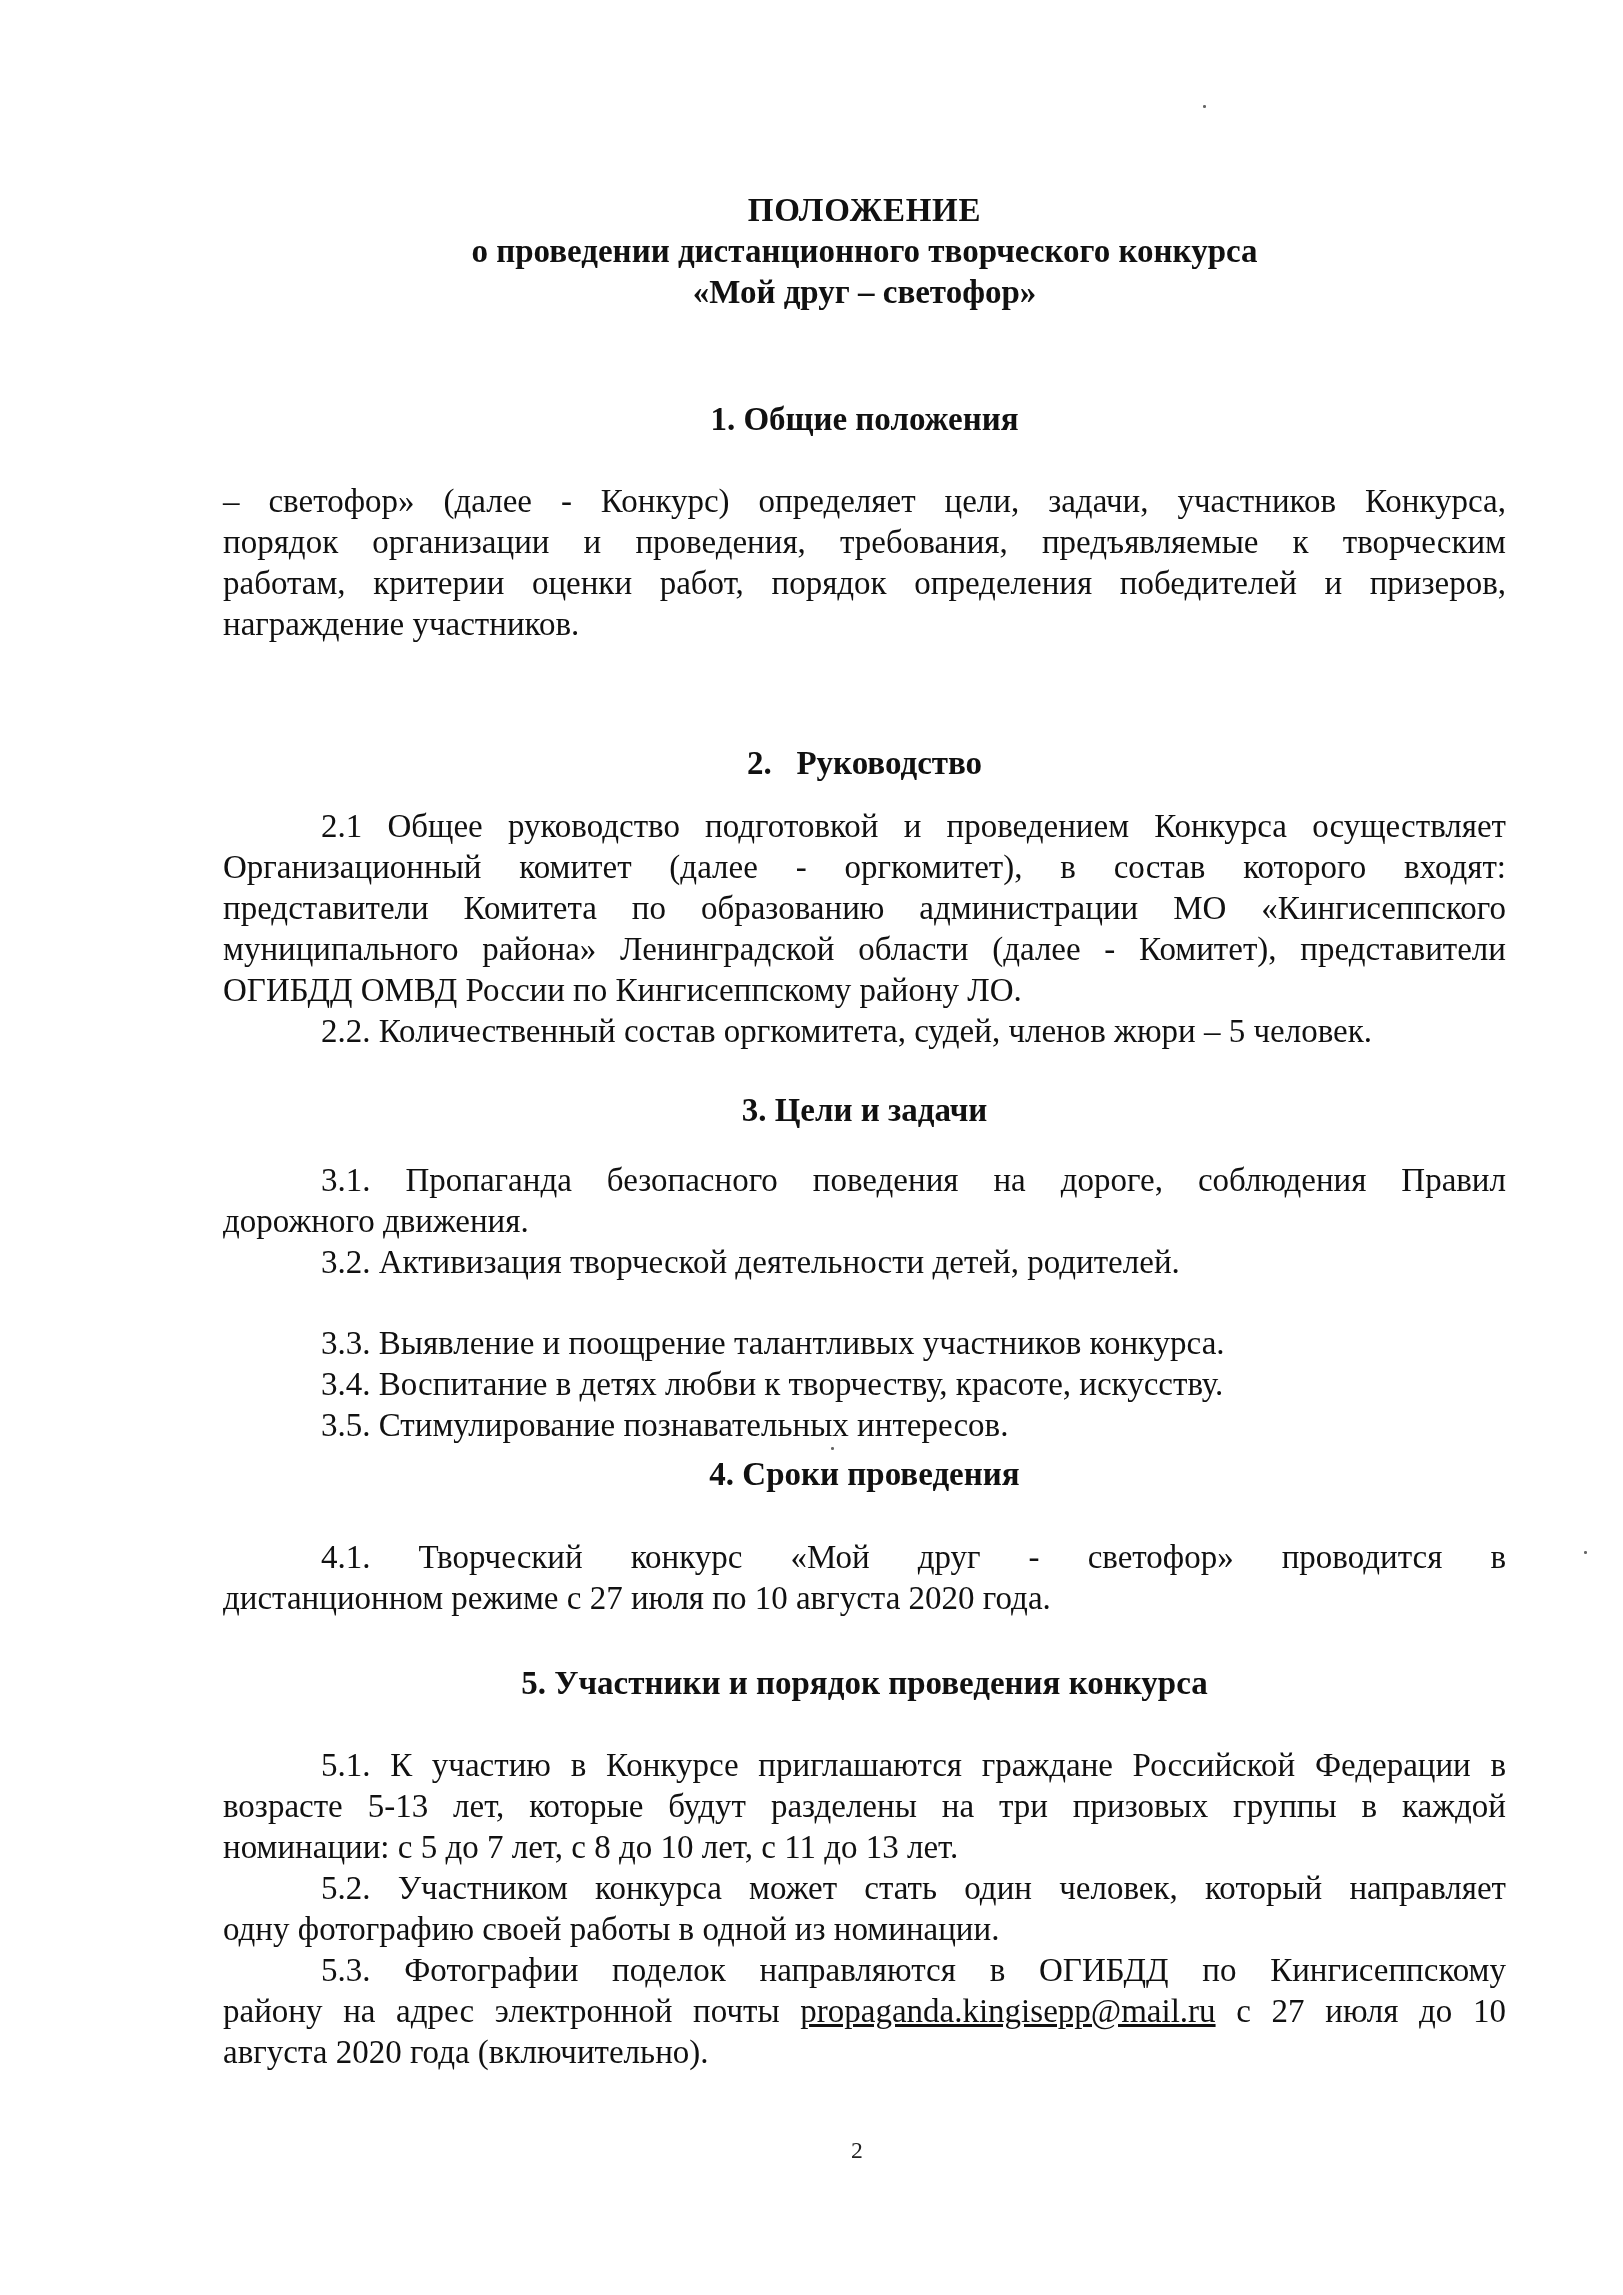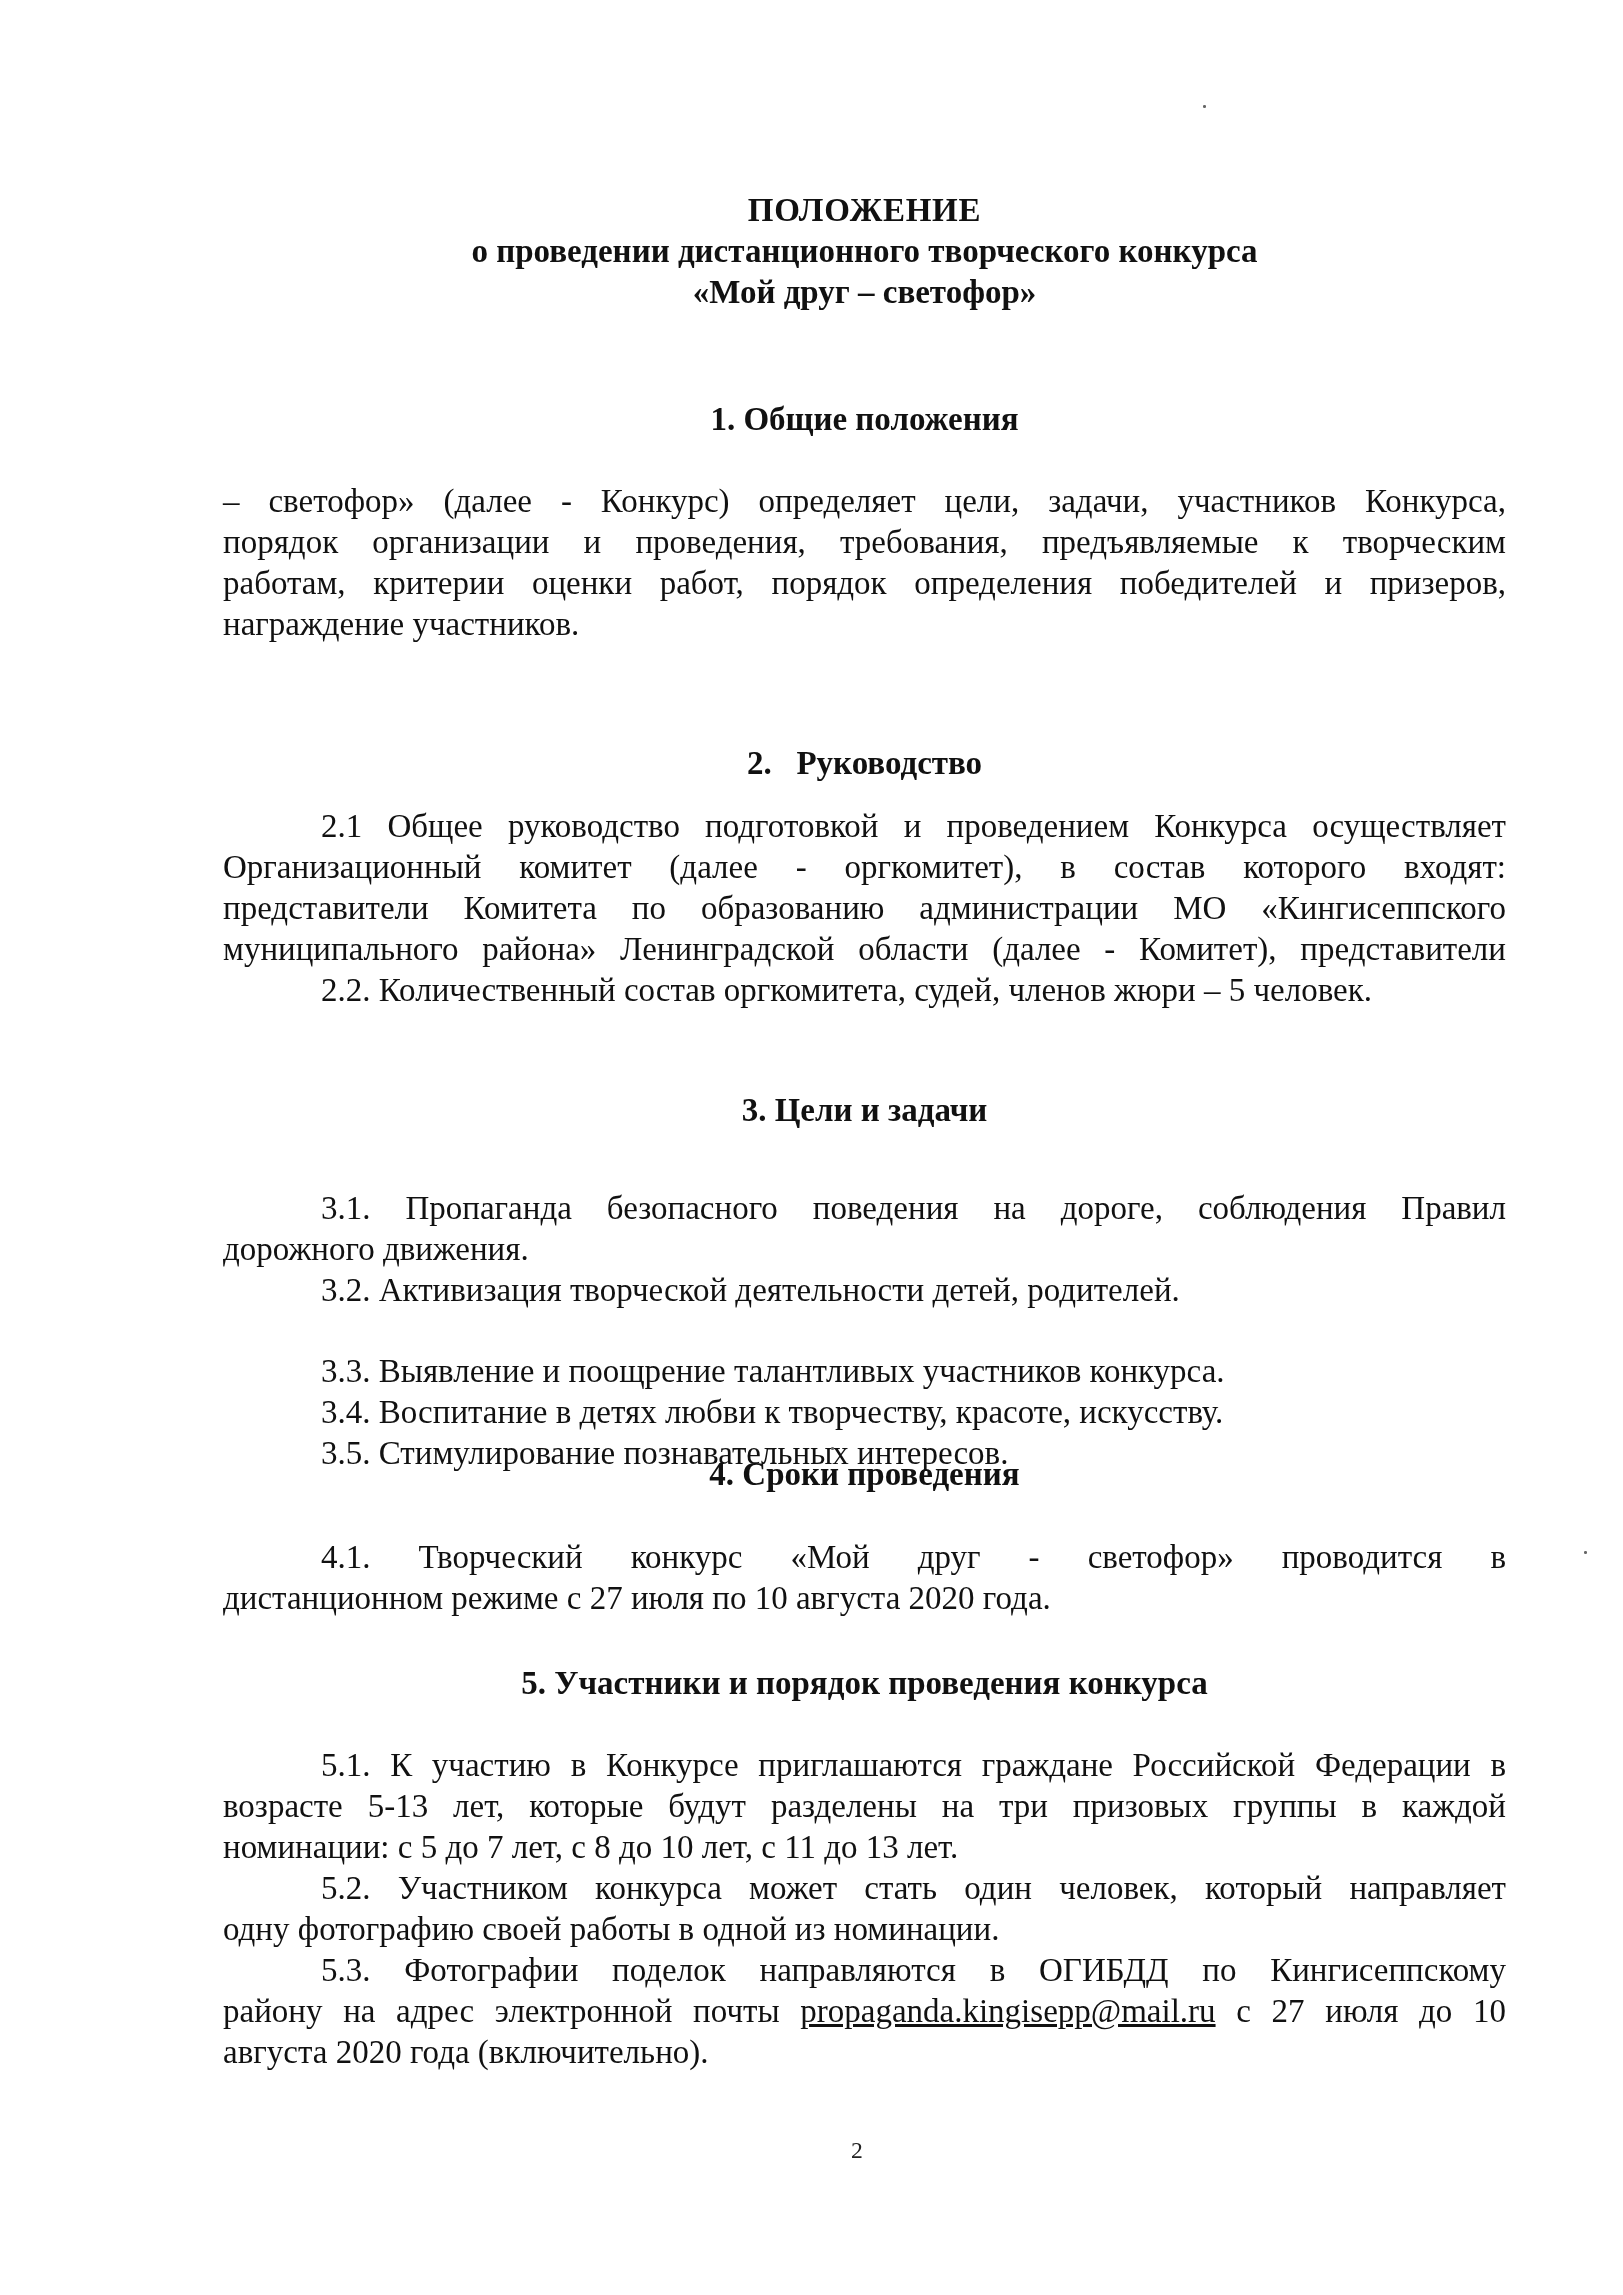--- a/index.html
+++ b/index.html
@@ -52,25 +52,26 @@
     <span class="just">работам, критерии оценки работ, порядок определения победителей и призеров,</span>
     <span class="line">награждение участников.</span>
   </div>
 
   <div class="heading" style="top:723px; white-space:pre;margin-top:20px;">2.   Руководство</div>
   <div class="para noindent" style="top:806px;">
     <span class="just" style="padding-left:98px; box-sizing:border-box;">2.1 Общее руководство подготовкой и проведением Конкурса осуществляет</span>
     <span class="just">Организационный комитет (далее - оргкомитет), в состав которого входят:</span>
     <span class="just">представители Комитета по образованию администрации МО «Кингисеппского</span>
     <span class="just">муниципального района» Ленинградской области (далее - Комитет), представители</span>
+    <span class="line">ОГИБДД ОМВД России по Кингисеппскому району ЛО.</span>
     <span class="line" style="padding-left:98px;">2.2. Количественный состав оргкомитета, судей, членов жюри –  5 человек.</span>
   </div>
 
   <div class="heading" style="top:1090px;">3. Цели и задачи</div>
-  <div class="para noindent" style="top:1188px;">
+  <div class="para noindent" style="top:1160px;">
     <span class="just" style="padding-left:98px; box-sizing:border-box;">3.1. Пропаганда безопасного поведения на дороге, соблюдения Правил</span>
     <span class="line">дорожного движения.</span>
     <span class="line" style="padding-left:98px;">3.2. Активизация творческой деятельности детей, родителей.</span>
     <span class="line" style="padding-left:98px;margin-top:40px;">3.3. Выявление и поощрение талантливых участников конкурса.</span>
     <span class="line" style="padding-left:98px;">3.4. Воспитание в детях любви к творчеству, красоте, искусству.</span>
     <span class="line" style="padding-left:98px;">3.5. Стимулирование познавательных интересов.</span>
   </div>
 
   <div class="heading" style="top:1454px;">4. Сроки проведения</div>
   <div class="para noindent" style="top:1537px;">

